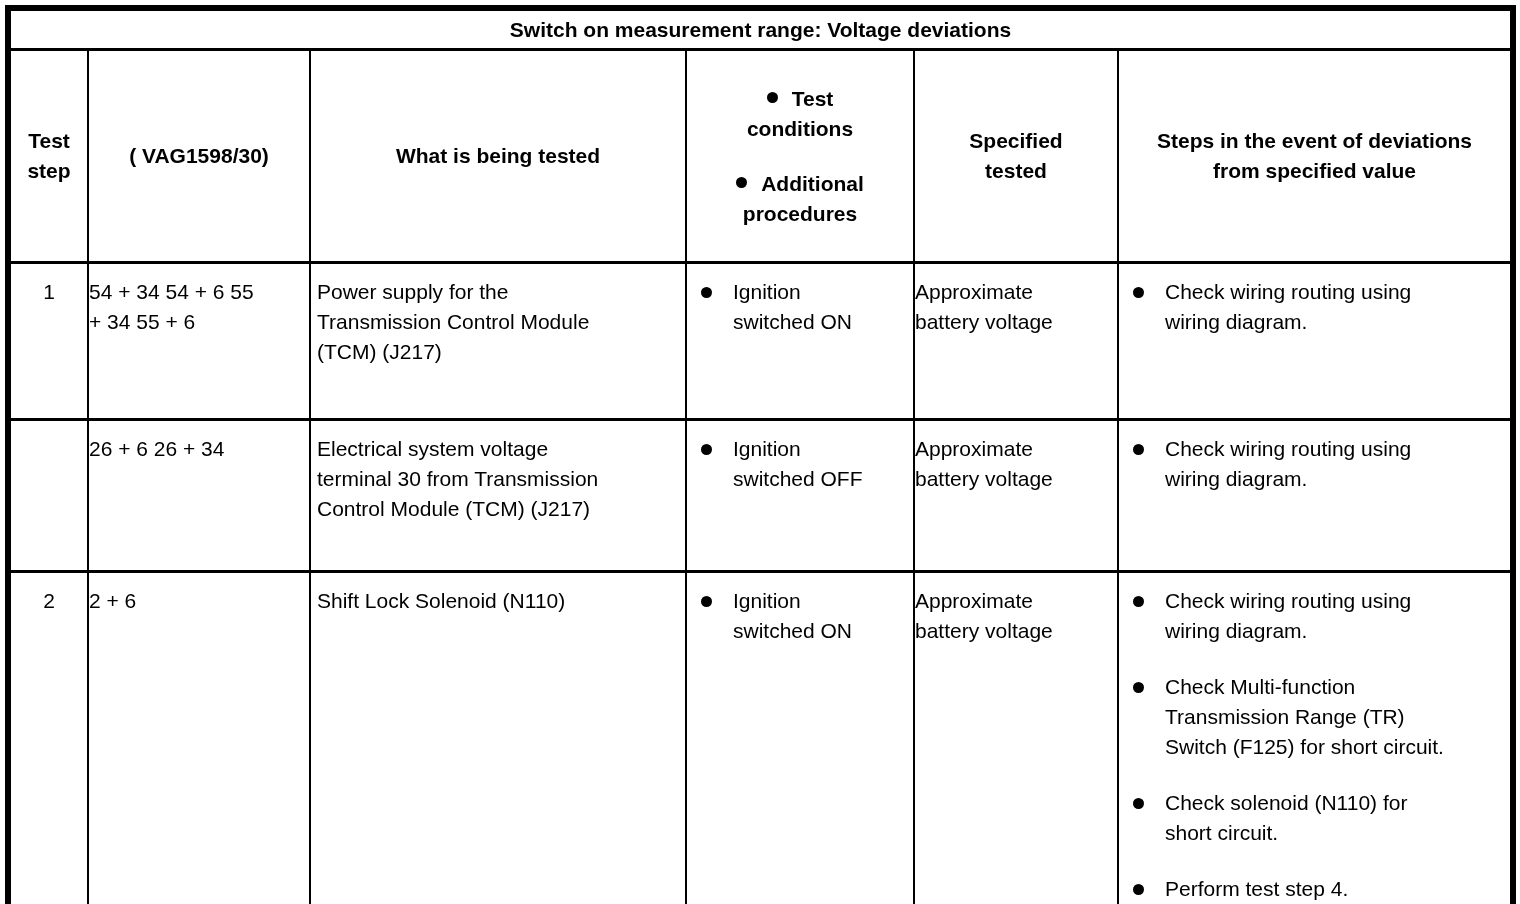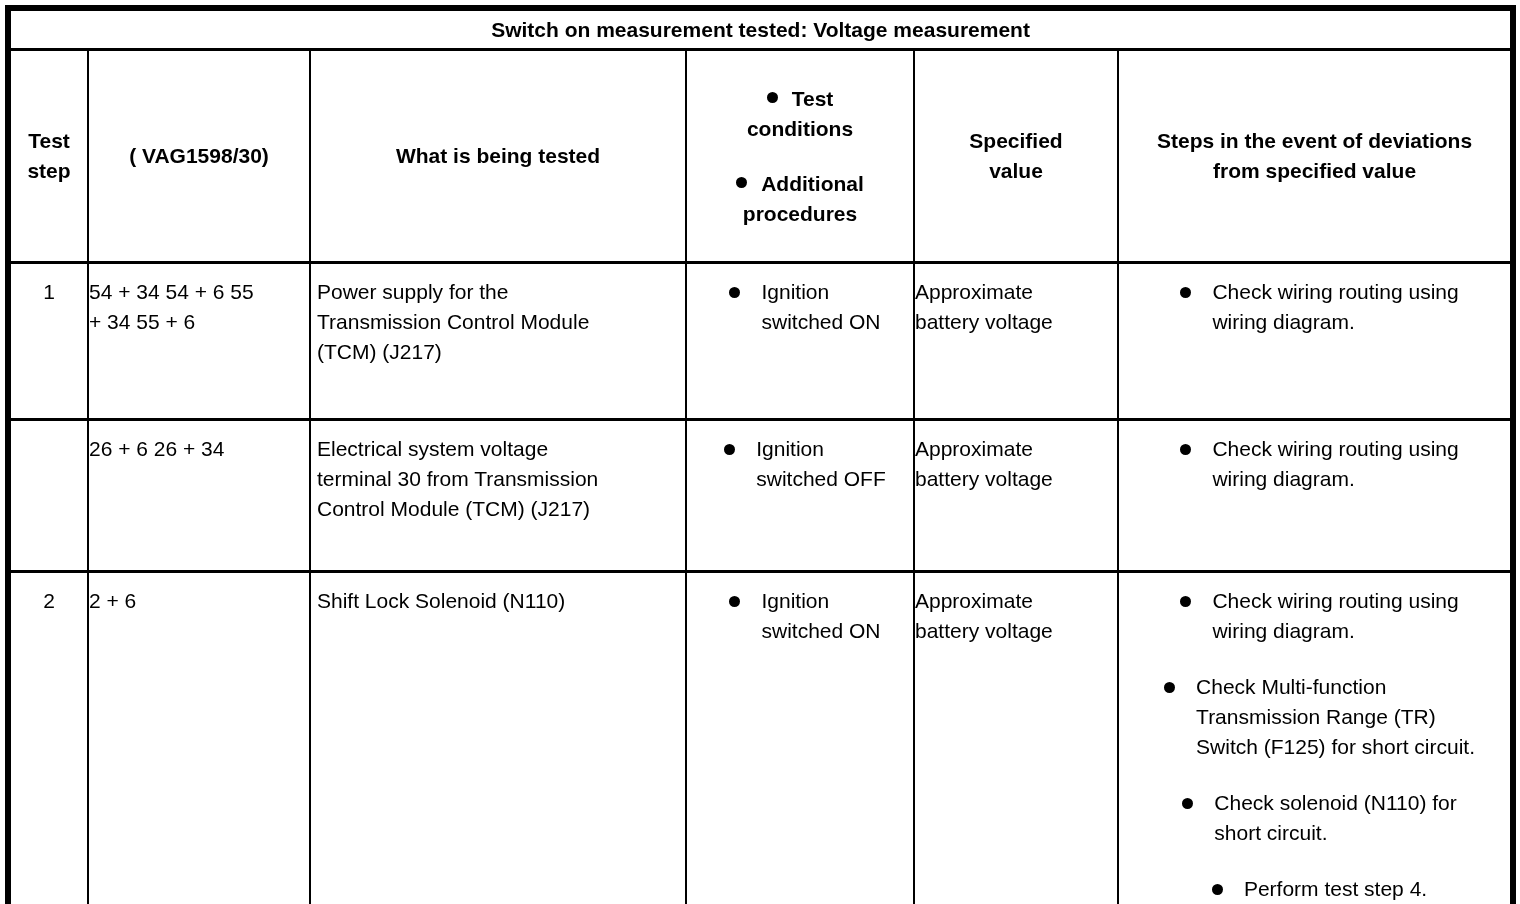--- a/index.html
+++ b/index.html
@@ -81,21 +81,20 @@
   
   .c-step  { text-align: center; padding-top: 13px; }
   .c-sock  { text-align: left; padding-top: 13px; }
   .c-test  { text-align: left; padding: 13px 5px 0 6px; }
   .c-spec  { padding-top: 13px; }
   .c-bullets { padding: 13px 4px 13px 0; }
   .blist {
     display: flex;
     flex-direction: column;
     gap: 26px;
-    align-items: center;
   }
   .bitem { display: flex; align-items: flex-start; }
   .bdot {
     flex: none;
     width: 11px;
     height: 11px;
     border-radius: 50%;
     background: #000000;
     margin: 10px 0 0 14px;
   }
@@ -113,21 +112,21 @@
     <colgroup>
       <col style="width:80px">
       <col style="width:222px">
       <col style="width:376px">
       <col style="width:228px">
       <col style="width:204px">
       <col style="width:395px">
     </colgroup>
     <tbody>
       <tr class="r-title">
-        <td colspan="6">Switch on measurement tested: Voltage measurement</td>
+        <td colspan="6">Switch on measurement range: Voltage deviations</td>
       </tr>
 
       <tr class="r-header">
         <td>
             <div class="pre">Test
 step</div>
           </td>
         <td>
             <div class="pre">( VAG1598/30)</div>
           </td>
@@ -137,21 +136,21 @@
         <td>
           <div class="hlist">
             <div class="hitem"><span class="hdot"></span><span class="htext">Test
 conditions</span></div>
             <div class="hitem"><span class="hdot"></span><span class="htext">Additional
 procedures</span></div>
           </div>
         </td>
         <td>
             <div class="pre">Specified
-value</div>
+tested</div>
           </td>
         <td>
             <div class="pre">Steps in the event of deviations
 from specified value</div>
           </td>
       </tr>
 
       <tr class="r-body1">
         <td class="c-step">1</td>
         <td class="c-sock pre">54 + 34 54 + 6 55

